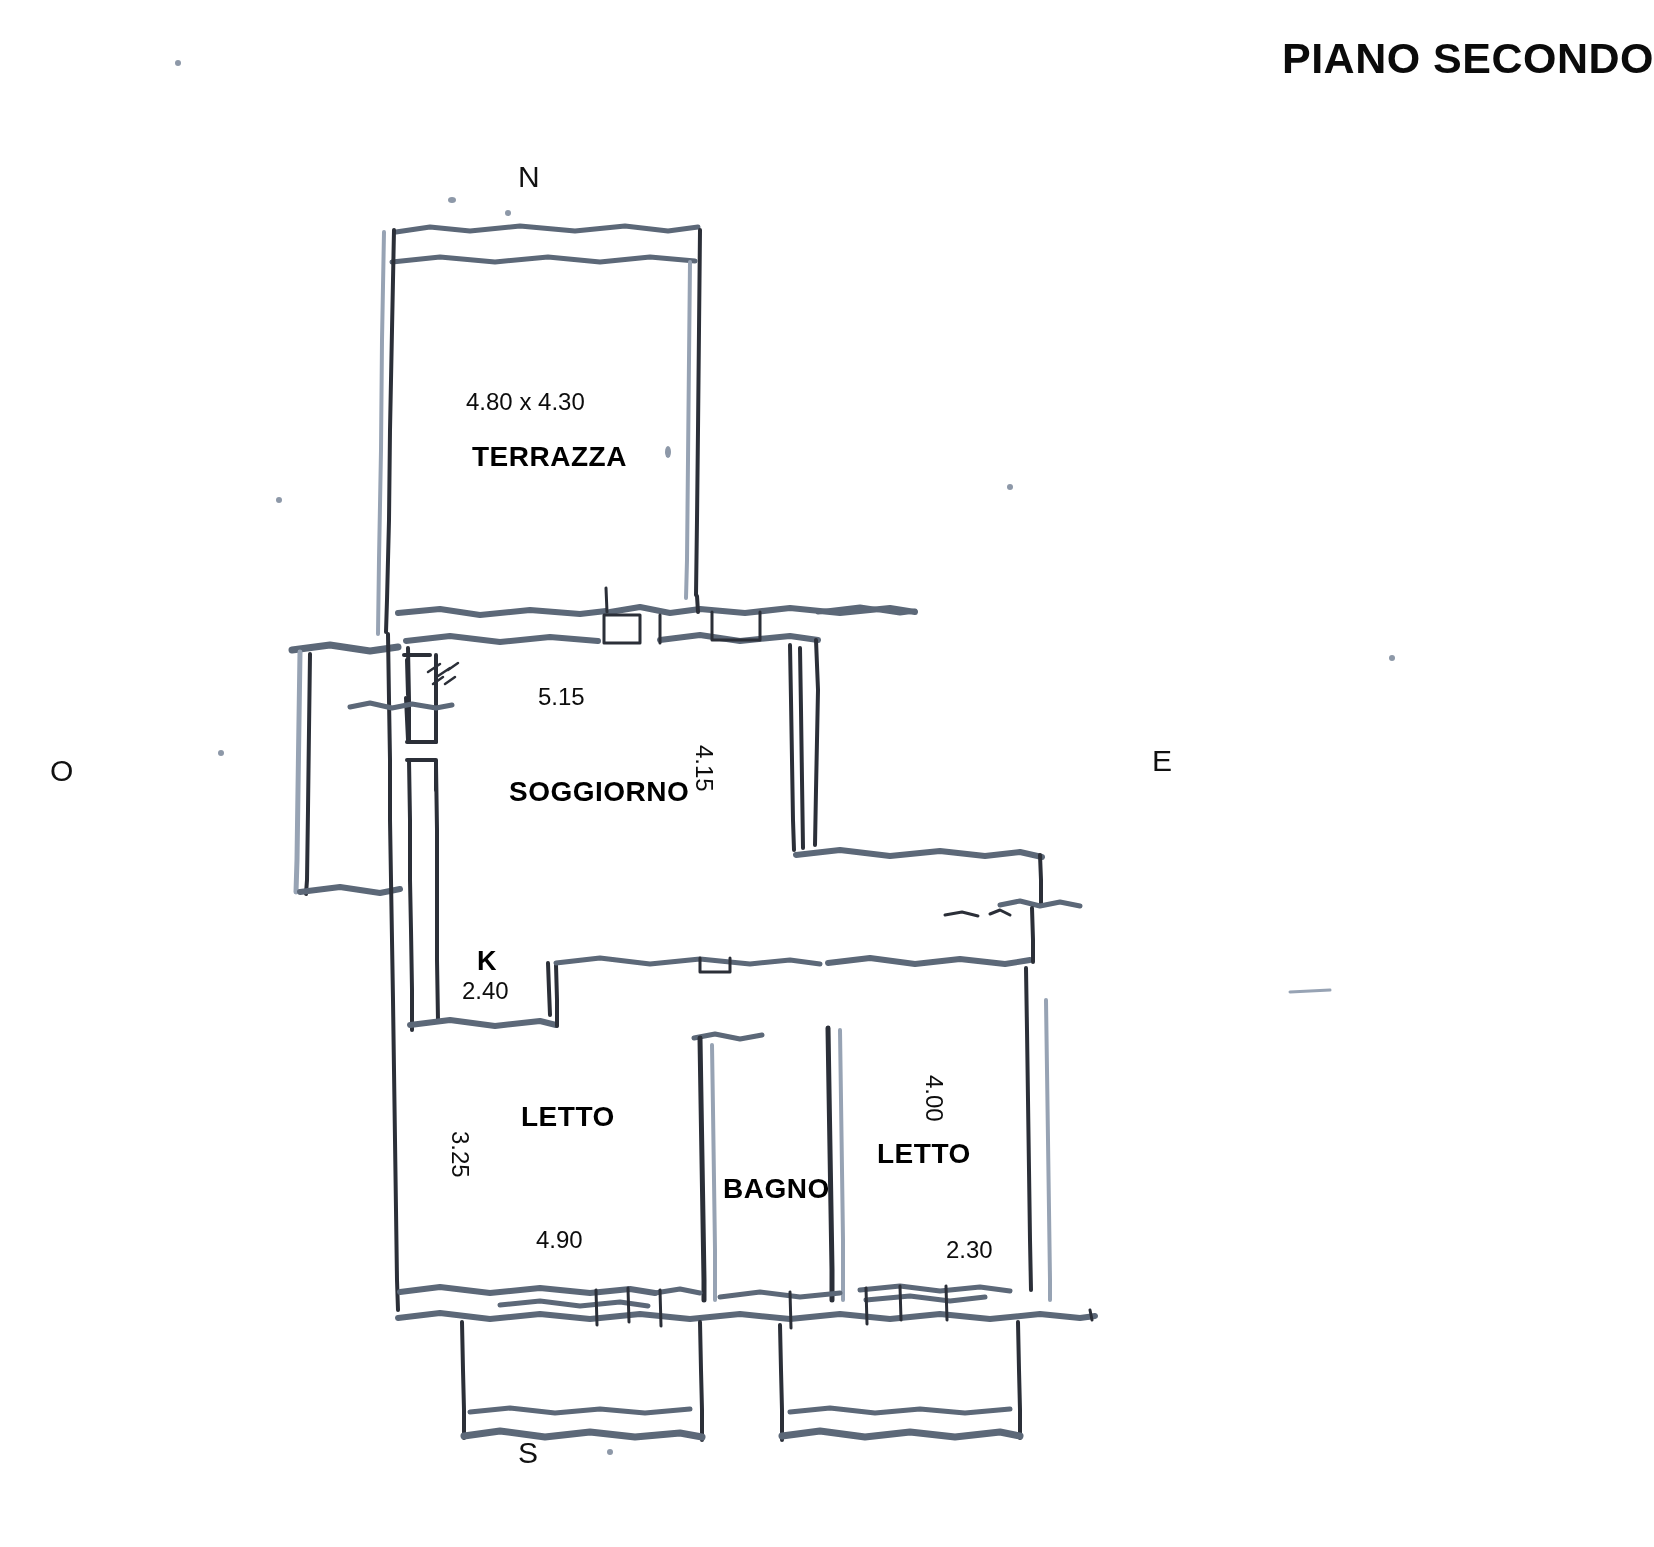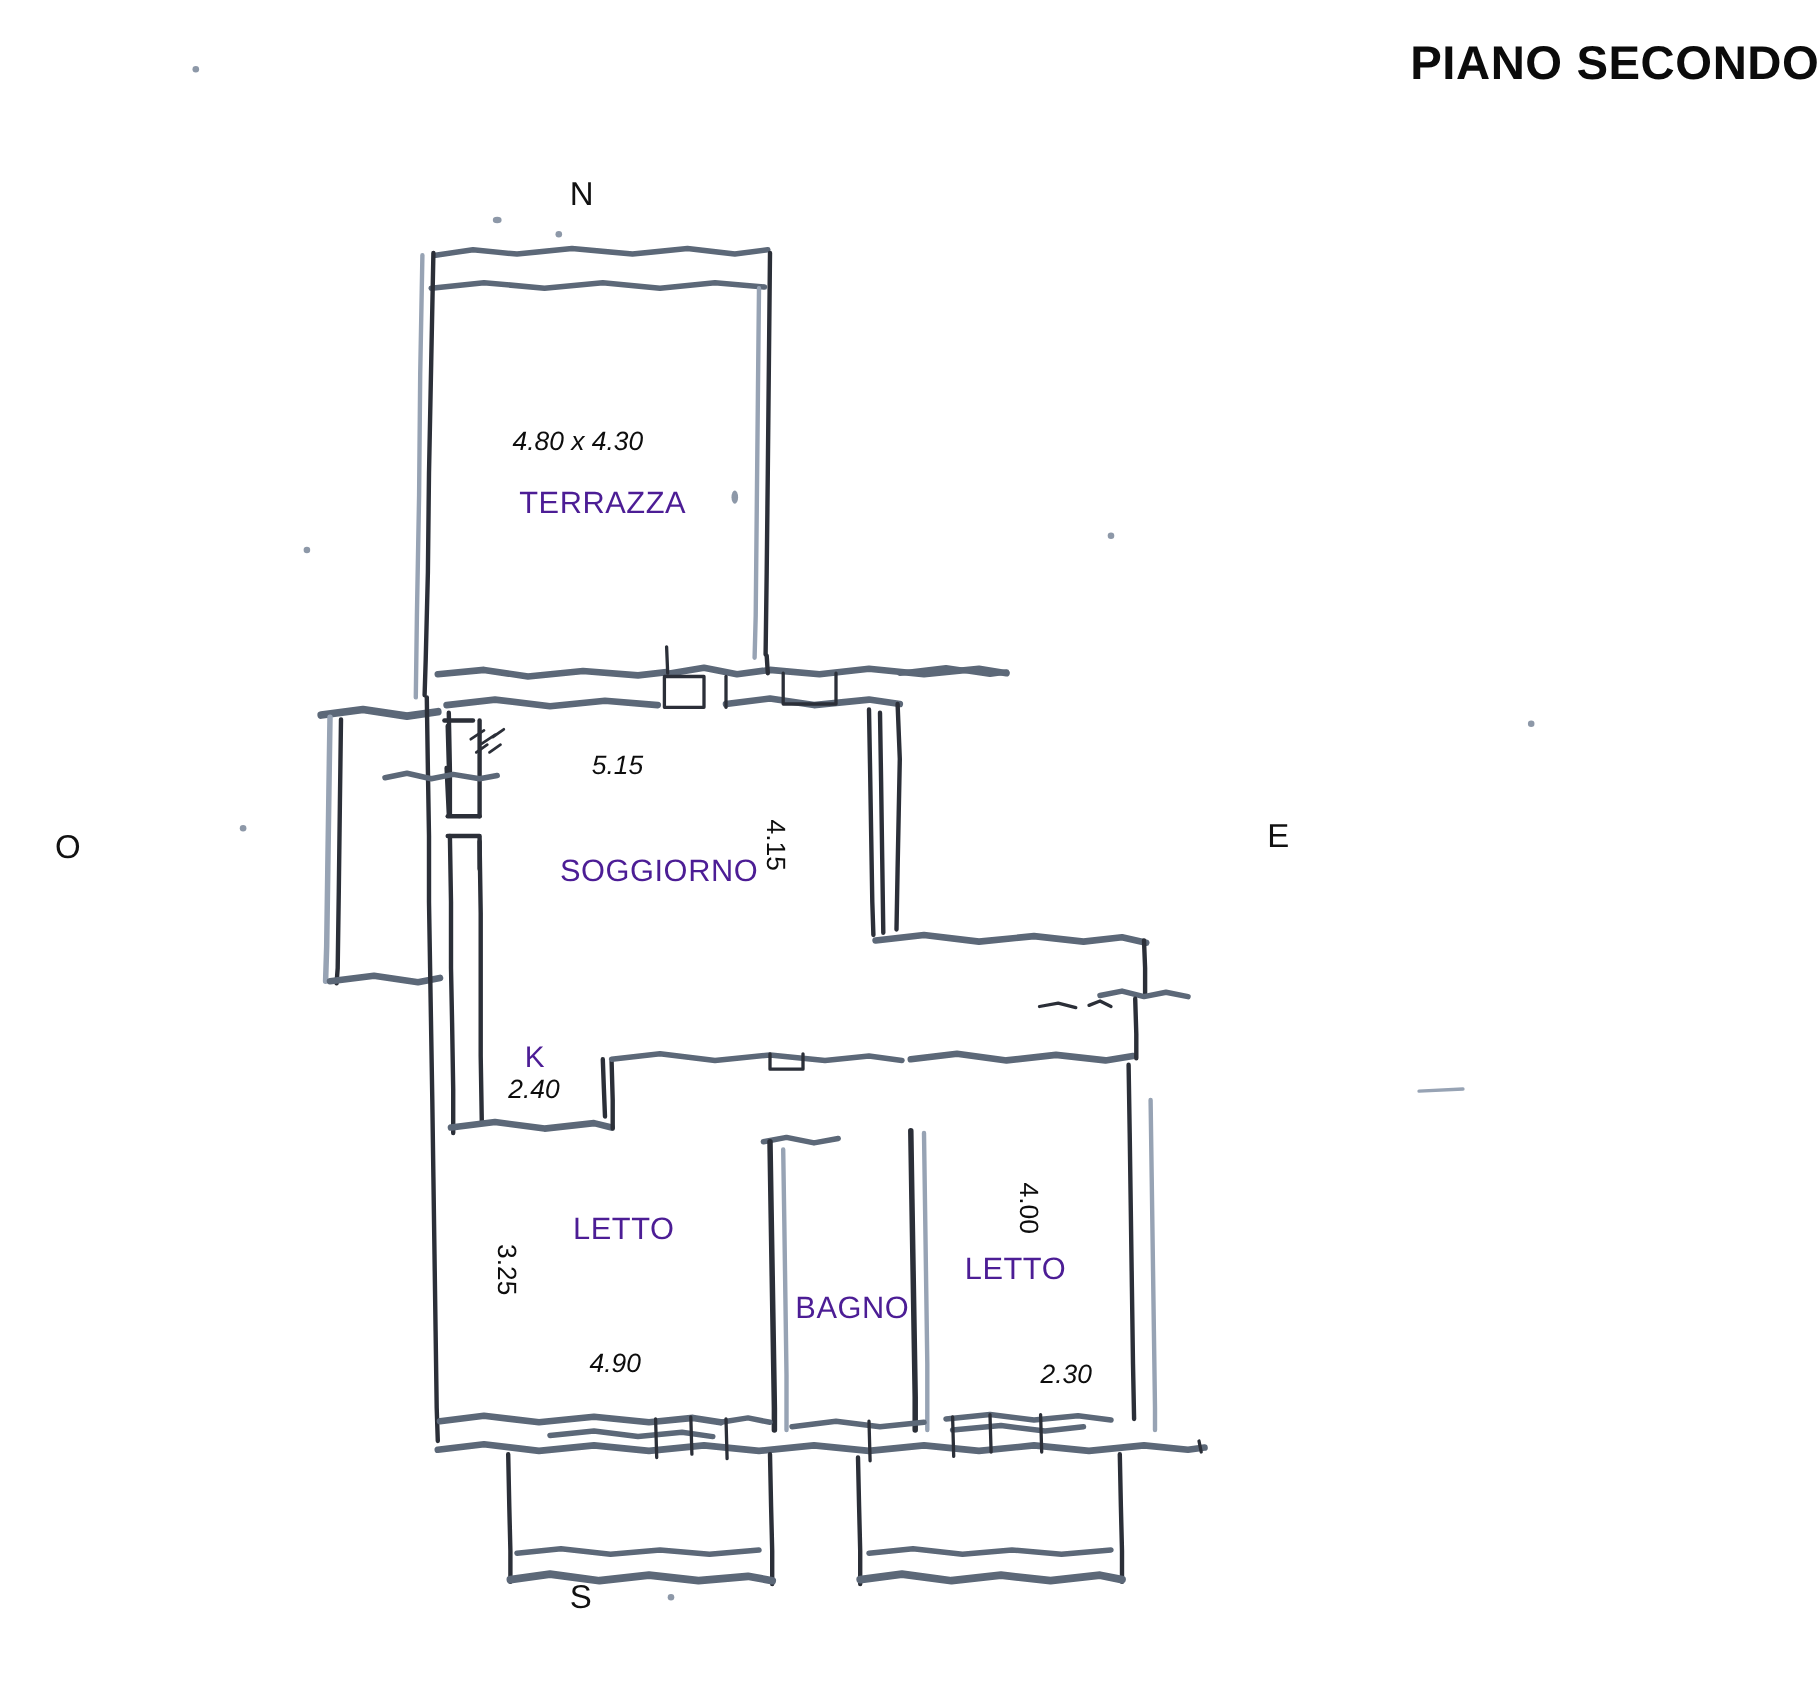--- a/index.html
+++ b/index.html
@@ -48,43 +48,42 @@
     line-height: 1;
   }
   .compass-n { left: 518px; top: 162px; }
   .compass-e { left: 1152px; top: 746px; }
   .compass-s { left: 518px; top: 1438px; }
   .compass-o { left: 50px;  top: 756px; }
 
   
   .room-label {
     position: absolute;
-    font-weight: normal;
-    color: #4c1d95;
+    font-weight: bold;
+    color: #000000;
     font-family: "Liberation Sans", sans-serif;
     white-space: nowrap;
     line-height: 1;
   }
   .lbl-terrazza { left: 472px; top: 443px; font-size: 28px; letter-spacing: 0.5px; }
   .lbl-soggiorno { left: 509px; top: 778px; font-size: 28px; letter-spacing: 0.5px; }
   .lbl-k         { left: 477px; top: 948px; font-size: 27px; }
   .lbl-letto1    { left: 521px; top: 1103px; font-size: 28px; letter-spacing: 0.5px; }
   .lbl-bagno     { left: 723px; top: 1131px; font-size: 28px; letter-spacing: 0.5px; margin-top: 44px; }
   .lbl-letto2    { left: 877px; top: 1140px; font-size: 28px; letter-spacing: 0.5px; }
 
   
   .dim {
     position: absolute;
     font-size: 24px;
     font-weight: normal;
     color: #0d0d0d;
     font-family: "Liberation Sans", sans-serif;
     white-space: nowrap;
     line-height: 1;
-    font-style: italic;
   }
   .dim-terrazza { left: 466px; top: 390px; }
   .dim-515      { left: 538px; top: 673px; margin-top: 12px; }
   .dim-240      { left: 462px; top: 979px; }
   .dim-380      { left: 536px; top: 1228px; }
   .dim-230      { left: 898px; top: 1238px; margin-left: 48px; }
 
   .dim-rot {
     position: absolute;
     font-size: 24px;

